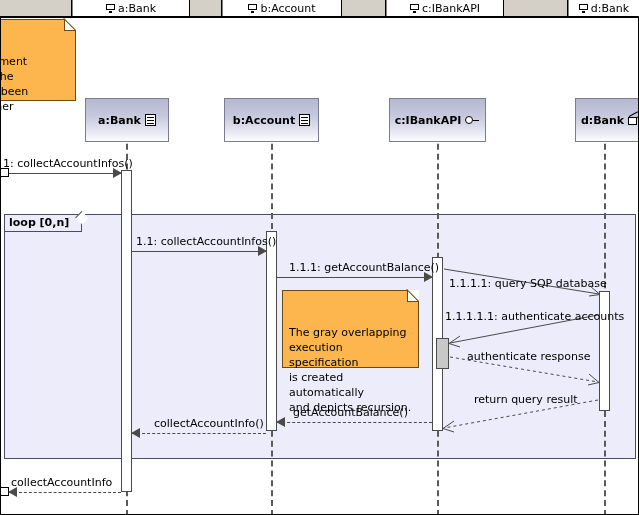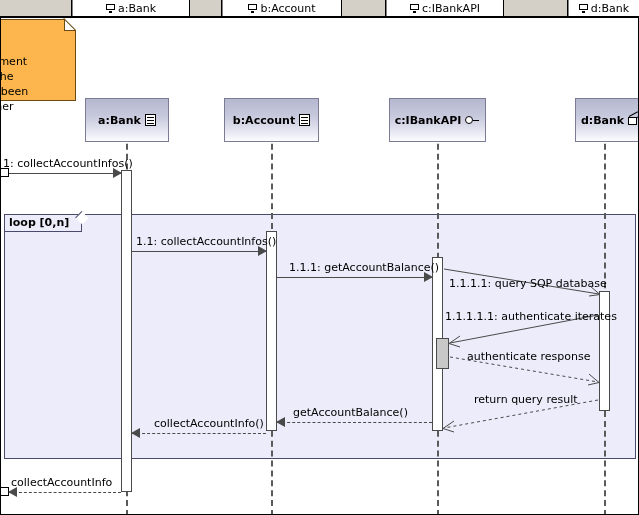--- a/index.html
+++ b/index.html
@@ -232,29 +232,36 @@
     <polyline points="459,318 448,325.5 459,329" fill="none" stroke="#4a4a4a" stroke-width="1"></polyline>
 
     <line x1="449" y1="339" x2="597" y2="364" stroke="#4a4a4a" stroke-width="1" stroke-dasharray="3,3"></line>
     <polyline points="588,356 598,364.5 587,367" fill="none" stroke="#4a4a4a" stroke-width="1"></polyline>
 
     <line x1="597" y1="382" x2="443" y2="410" stroke="#4a4a4a" stroke-width="1" stroke-dasharray="3,3"></line>
     <polyline points="453,403 442,410.5 453,414" fill="none" stroke="#4a4a4a" stroke-width="1"></polyline>
   </svg>
 
   <div class="slabel" style="left:448px;top:243px;margin-top:16px;">1.1.1.1: query SQP database</div>
-  <div class="slabel" style="left:444px;top:292px;">1.1.1.1.1: authenticate iterates</div>
+  <div class="slabel" style="left:444px;top:292px;">1.1.1.1.1: authenticate accounts</div>
   <div class="slabel" style="left:473px;top:375px;">return query result</div>
   <div class="slabel" style="left:466px;top:332px;">authenticate response</div>
 
   <div class="note" style="left:-58px;top:1px;width:133px;height:82px;">
     <span class="fold"></span>
     <span>...ate element
 ...s that the
 ...ge has been
 ...y another
 ...ction.</span>
   </div>
 
 
+  <div class="note" style="left:281px;top:272px;width:137px;height:78px;">
+    <span class="fold"></span>
+    <span>The gray overlapping
+execution specification
+is created automatically
+and depicts recursion.</span>
+  </div>
 
 </div>
 </div>
 
 </body></html>

